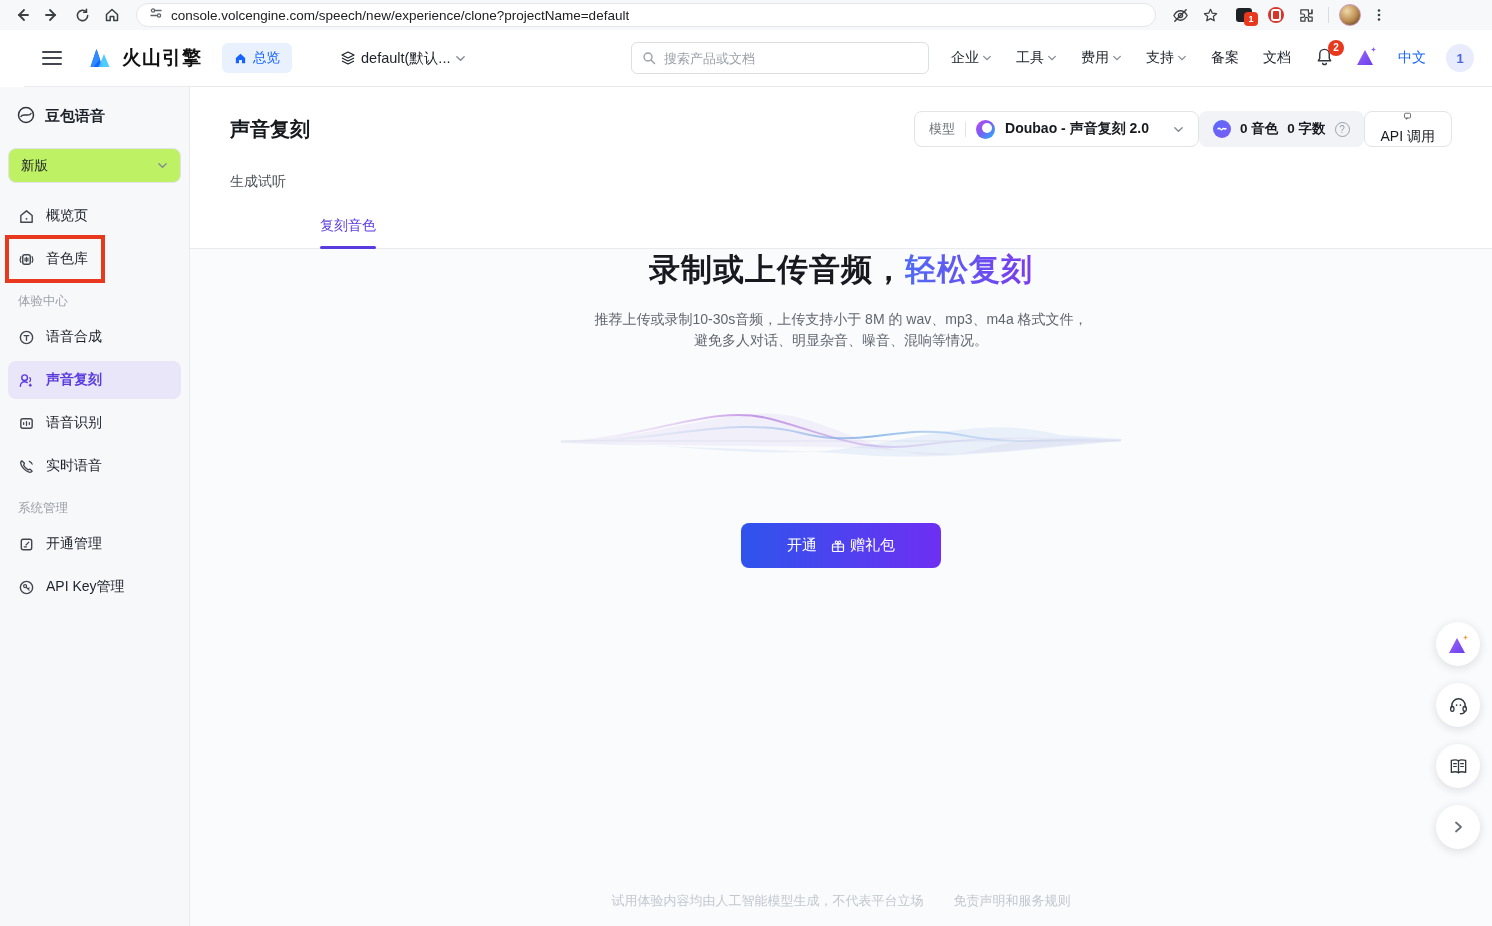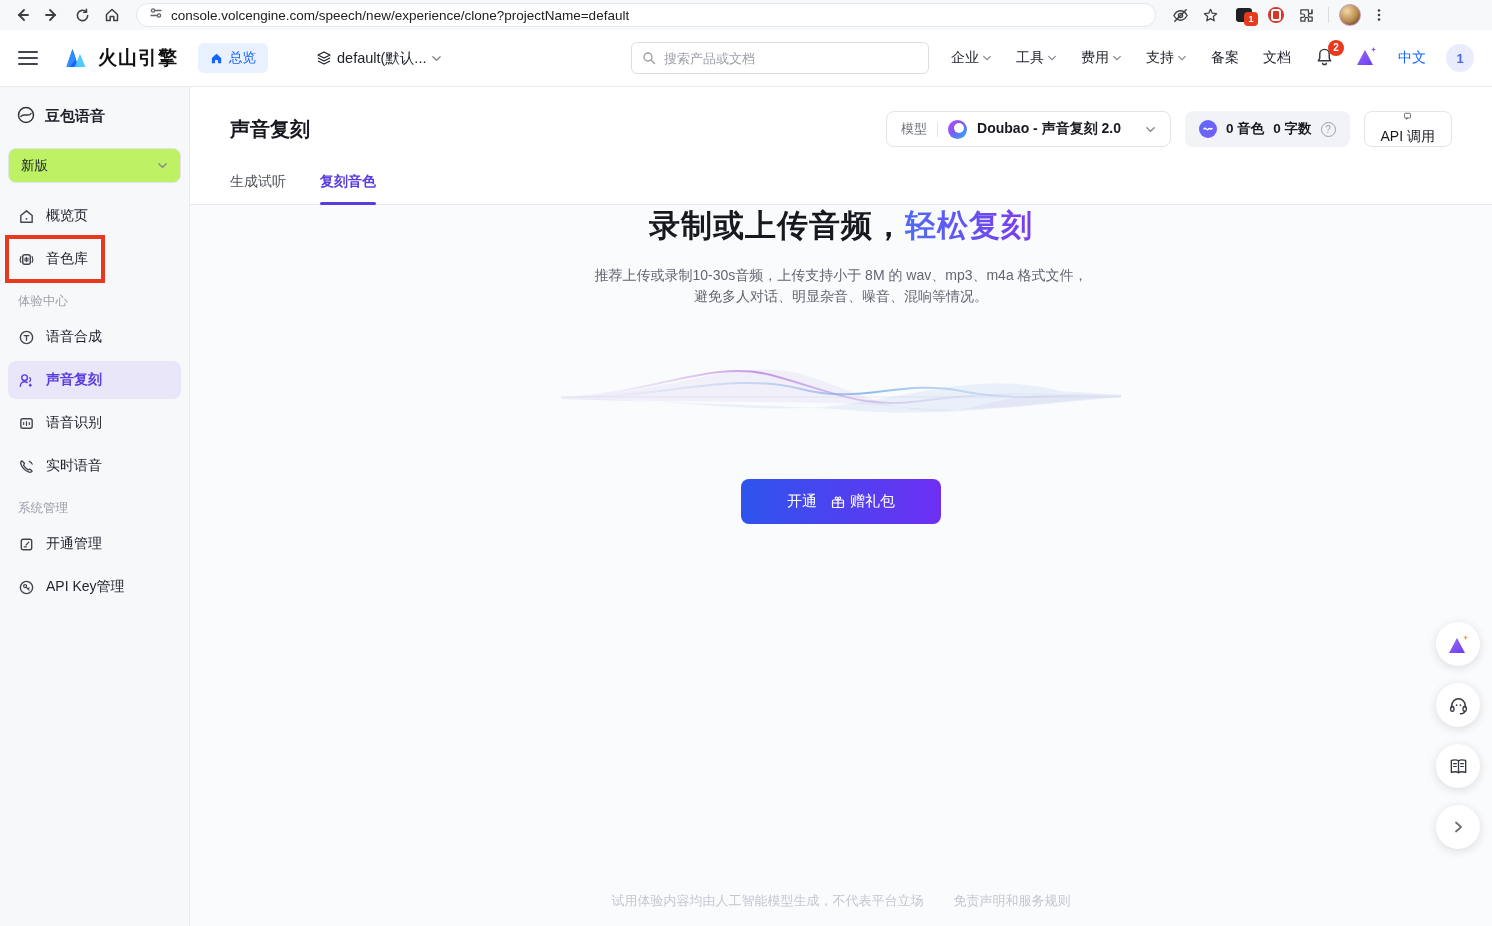--- a/index.html
+++ b/index.html
@@ -16,21 +16,21 @@
   .ext-badge { position:absolute; right:-6px; bottom:-4px; background:#e8391f; color:#fff; font-size:9px; font-weight:bold;
     min-width:14px; height:14px; border-radius:4px; display:flex; align-items:center; justify-content:center; padding:0 2px; }
   .ext-dark { width:16px; height:14px; background:#202124; border-radius:3px; }
   .ext-red { width:16px; height:16px; background:#d7342a; border-radius:50%; display:flex; align-items:center; justify-content:center; }
   .ext-red::after { content:""; width:6px; height:8px; border:2px solid #fff; border-radius:3px; }
   .chrome-divider { width:1px; height:16px; background:#dadce0; margin:0 4px; }
   .browser-avatar2 { width:22px; height:22px; border-radius:50%;
     background:radial-gradient(circle at 35% 30%, #f0d9a8, #b98a4e 55%, #6b4a26 85%); border:1px solid #c9b; }
 
   
-  .console-header { height:57px; background:#fff; border-bottom:1px solid #e9eaee; display:flex; align-items:center; padding:0 18px; }
+  .console-header { height:57px; background:#fff; border-bottom:1px solid #e9eaee; display:flex; align-items:center; padding:0 18px;margin-left:24px; }
   .hamburger { width:20px; height:14px; display:flex; flex-direction:column; justify-content:space-between; cursor:pointer; }
   .hamburger span { height:2px; background:#42464e; border-radius:1px; }
   .brand { display:flex; align-items:center; gap:8px; margin-left:26px; }
   .brand-text { font-size:19px; font-weight:800; color:#111; letter-spacing:1px; }
   .overview-pill { display:flex; align-items:center; gap:6px; background:#e9f1ff; color:#1664ff;
     border-radius:6px; height:30px; padding:0 12px; font-size:13.5px; margin-left:20px; cursor:pointer; }
   .project-select { display:flex; align-items:center; gap:5px; margin-left:48px; font-size:14.5px; color:#1d2129; cursor:pointer; }
   .chev { color:#868a93; }
   .topbar-spacer { flex:1; }
   .search-box { width:298px; height:32px; border:1px solid #dcdee3; border-radius:6px; display:flex; align-items:center;
@@ -59,40 +59,40 @@
   .side-item.active { background:#eae6f9; color:#5a3be0; font-weight:600; }
   .side-item.active .icn { color:#5a3be0; }
   .side-section { font-size:12.5px; color:#9ca0a8; padding:10px 10px 8px; }
   .annotation-box { position:absolute; left:-3px; top:-5px; width:100px; height:48px;
     border:4px solid #e8391f; pointer-events:none; z-index:5; }
 
   
   .main { flex:1; display:flex; flex-direction:column; background:#fff; position:relative; }
   .main-header { padding:24px 40px 0 40px; display:flex; align-items:center; justify-content:space-between; }
   .page-title { font-size:20px; font-weight:700; color:#17191f; }
-  .header-controls { display:flex; align-items:center; gap:14px; }
+  .header-controls { display:flex; align-items:center; }
   .model-box { height:36px; background:#fff; border:1px solid #e3e4e8; border-radius:8px; display:flex; align-items:center;
     gap:10px; padding:0 14px; cursor:pointer; }
   .model-label { font-size:13px; color:#6b7075; }
   .v-div { width:1px; height:15px; background:#e3e4e8; }
   .doubao-logo { width:19px; height:19px; border-radius:50%; background:linear-gradient(135deg,#b44df0 10%,#7a5bf5 45%,#2fa8f5 90%); position:relative; }
   .doubao-logo::after { content:""; position:absolute; left:6px; top:3px; width:10px; height:10px; border-radius:50%; background:#fff; }
   .model-value { font-size:14px; font-weight:700; color:#17191f; }
   .usage-pill { height:36px; background:#f2f3f6; border-radius:8px; display:flex; align-items:center; gap:9px; padding:0 14px; }
   .usage-ic { width:18px; height:18px; border-radius:50%; background:linear-gradient(135deg,#5b6cfa,#7a5bf5); color:#fff;
     display:flex; align-items:center; justify-content:center; font-size:10px; }
   .usage-txt { font-size:13.5px; font-weight:700; color:#17191f; }
   .help-ic { width:15px; height:15px; border:1px solid #9ba0a8; border-radius:50%; color:#9ba0a8; font-size:10px;
     display:flex; align-items:center; justify-content:center; }
   .api-btn { height:36px; background:#fff; border:1px solid #e3e4e8; border-radius:8px; display:flex; align-items:center;
     gap:8px; padding:0 16px; font-size:14px; color:#17191f; cursor:pointer;flex-direction:column; }
 
   .tab-bar { display:flex; gap:34px; padding:0 40px; margin-top:26px; border-bottom:1px solid #e9eaee; }
   .tab { font-size:14px; color:#4e5358; padding-bottom:13px; cursor:pointer; position:relative; }
-  .tab.active { color:#5a3be0; font-weight:700; }
+  .tab.active { color:#5a3be0; font-weight:400;margin-top:44px; }
   .tab.active::after { content:""; position:absolute; left:0; right:0; bottom:-1px; height:3px; background:#5a3be0; border-radius:2px; }
 
   .content { flex:1; background:#fafbfd; text-align:center; position:relative; overflow:hidden; }
   .hero-title { font-size:31px; font-weight:800; color:#17191f; letter-spacing:1px; }
   .hero-accent { background:linear-gradient(90deg,#4f6bf5,#7c3aed); -webkit-background-clip:text; background-clip:text;
     color:transparent; }
   .hero-desc { margin-top:18px; font-size:14px; line-height:21px; color:#61666f; }
   .wave-wrap { margin-top:38px; }
   .cta-btn { margin-top:34px; width:200px; height:45px; border:none; border-radius:8px; cursor:pointer;
     background:linear-gradient(90deg,#2e54ec,#6e2ff3); color:#fff; font-size:15px; font-family:inherit;

